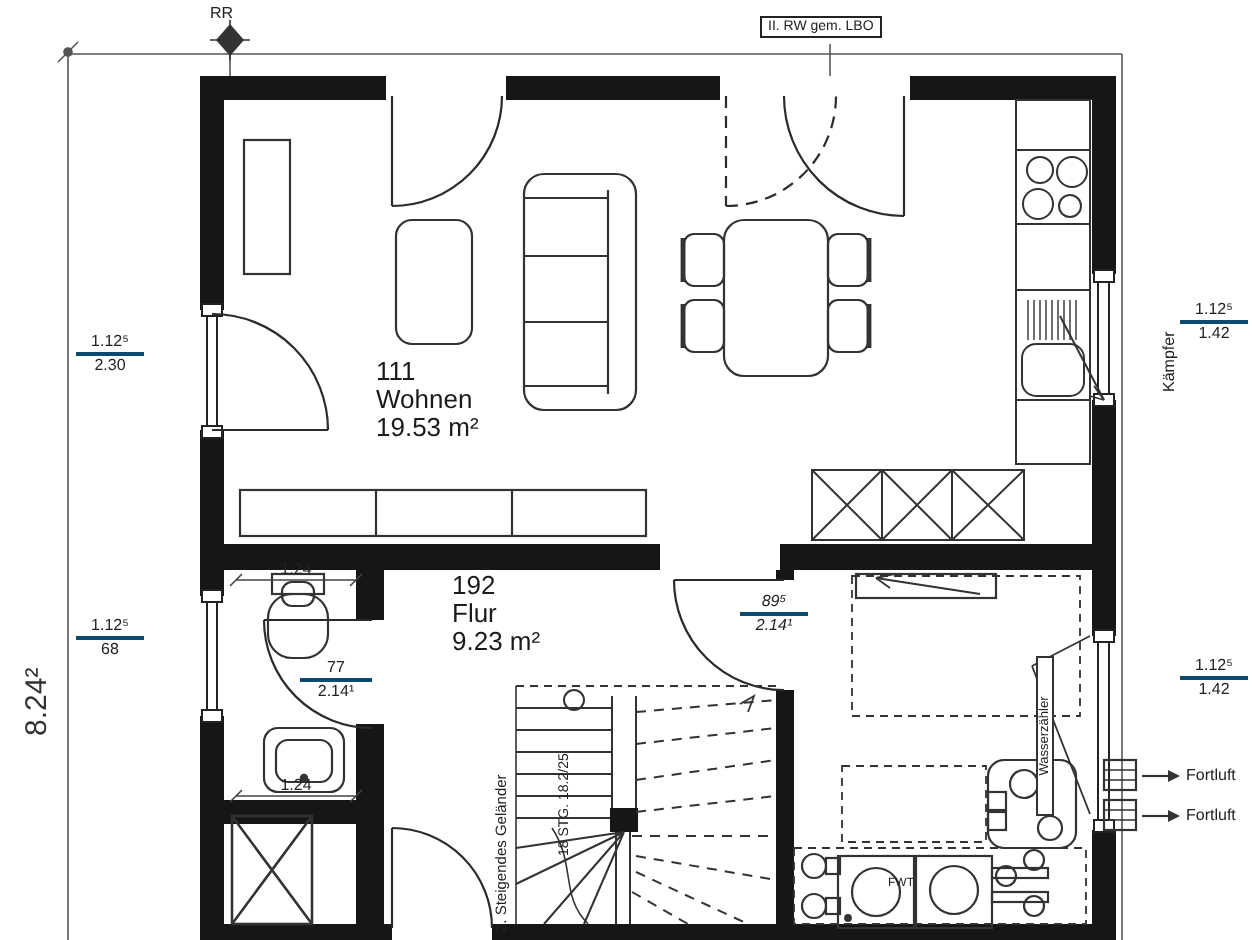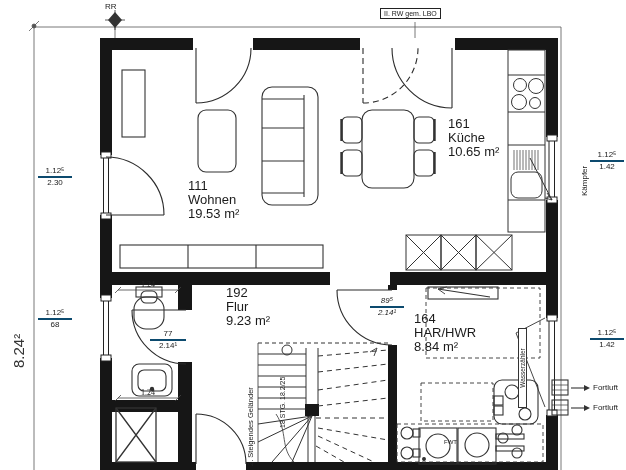--- a/index.html
+++ b/index.html
@@ -4,21 +4,21 @@
 <style>
   html,body{margin:0;padding:0;background:#fff;}
   #plan{position:relative;width:626px;height:470px;background:#fff;overflow:hidden;
         font-family:"Liberation Sans",sans-serif;}
   #plan svg{position:absolute;left:0;top:0;}
   .lbl{position:absolute;font-size:13px;line-height:14px;color:#1b1b1b;white-space:nowrap;z-index:5;}
   .lbl span{display:block;}
   .frac{position:absolute;width:34px;text-align:center;font-size:8px;line-height:10px;color:#222;z-index:5;}
   .frac .top{display:block;border-bottom:2px solid #0c4a6e;padding:0 2px;}
   .frac .bot{display:block;}
-  .dim{position:absolute;font-size:8px;color:#222;text-align:center;z-index:5;font-family:Liberation Serif, serif;}
+  .dim{position:absolute;font-size:8px;color:#222;text-align:center;z-index:5;}
   .tag{position:absolute;font-size:8px;color:#222;z-index:5;white-space:nowrap;}
   .boxtag{position:absolute;font-size:7px;color:#222;border:1px solid #222;background:#fff;
           padding:1px 3px;z-index:6;white-space:nowrap;}
   .vtext{position:absolute;transform:rotate(-90deg);transform-origin:0 0;font-size:8px;color:#222;
          white-space:nowrap;z-index:5;}
   .vbox{border:1px solid #333;background:#fff;text-align:center;}
 </style>
 </head>
 <body>
 
@@ -259,34 +259,24 @@
     <path d="M118,290 H178 M115,293 L121,287 M175,293 L181,287"></path>
     <path d="M118,398 H178 M115,401 L121,395 M175,401 L181,395"></path>
   </g>
 </svg>
 
 <div class="lbl" style="left:188px;top:179px;">
   <span>111</span>
   <span>Wohnen</span>
   <span>19.53 m²</span>
 </div>
-<div class="lbl" style="left:448px;top:117px;">
-  <span>161</span>
-  <span>Küche</span>
-  <span>10.65 m²</span>
-</div>
 <div class="lbl" style="left:226px;top:286px;">
   <span>192</span>
   <span>Flur</span>
   <span>9.23 m²</span>
-</div>
-<div class="lbl" style="left:414px;top:312px;">
-  <span>164</span>
-  <span>HAR/HWR</span>
-  <span>8.84 m²</span>
 </div>
 
 <div class="frac" style="left:38px;top:166px;">
   <span class="top">1.12⁵</span>
   <span class="bot">2.30</span>
 </div>
 <div class="frac" style="left:38px;top:308px;">
   <span class="top">1.12⁵</span>
   <span class="bot">68</span>
 </div>

